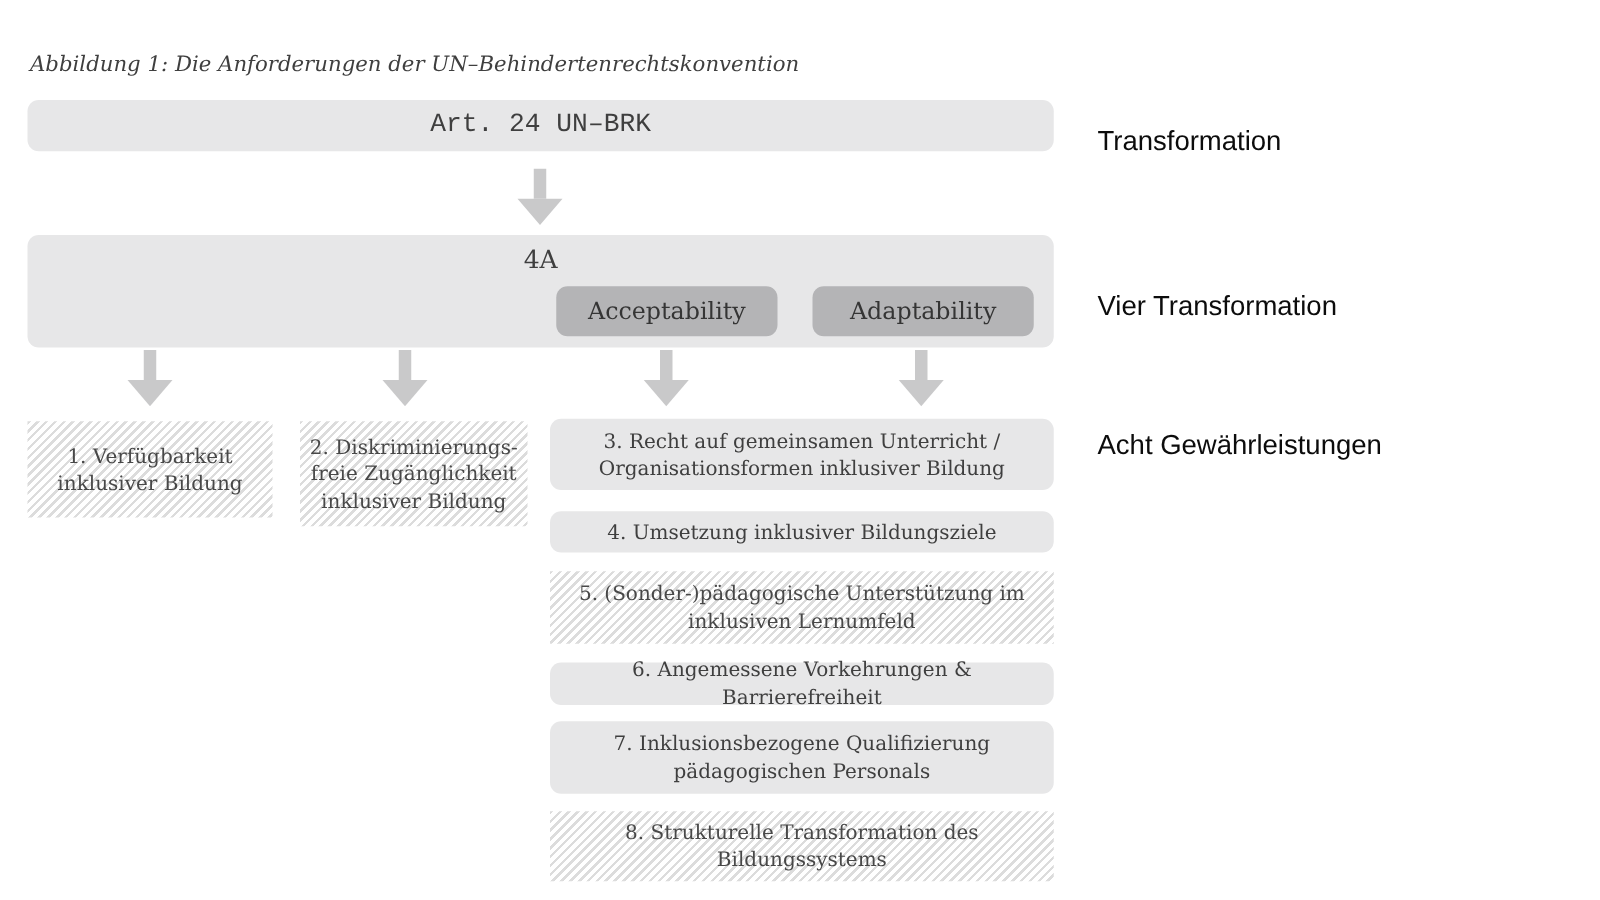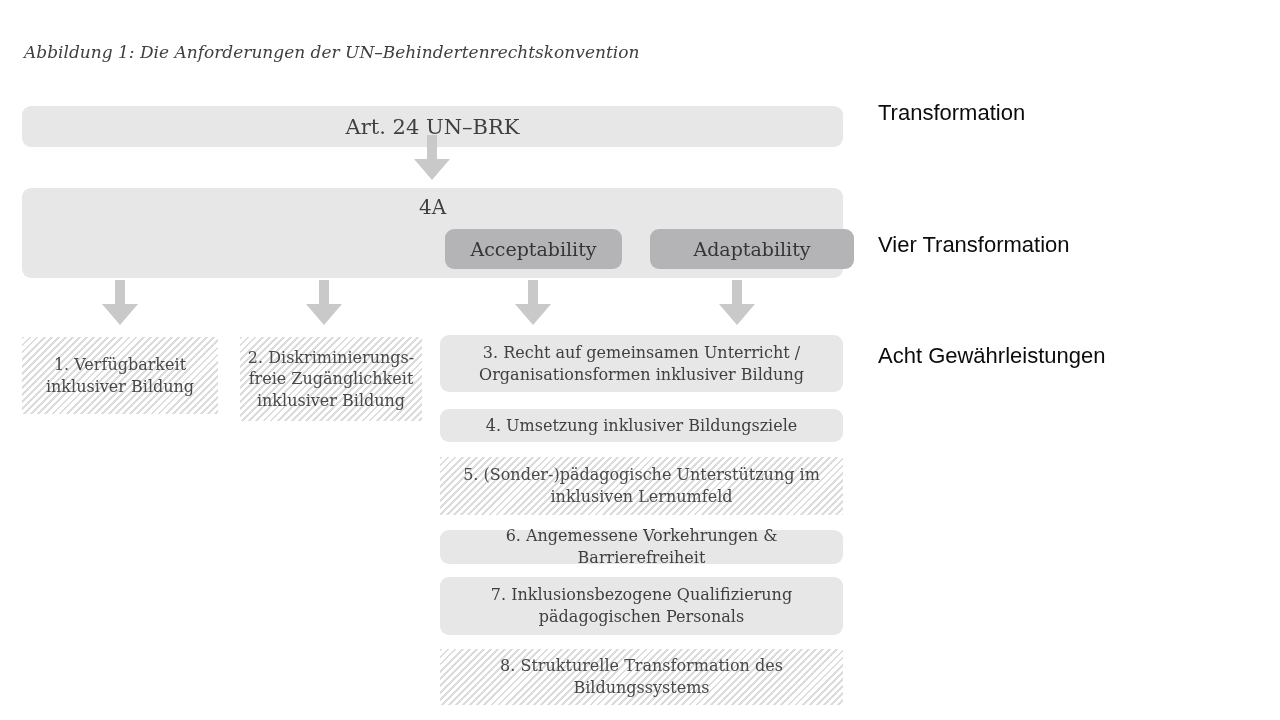--- a/index.html
+++ b/index.html
@@ -11,22 +11,22 @@
   }
   .caption {
     position:absolute; left:24px; top:30px;
     font-style:italic; font-size:17px; color:var(--diagram-text);
   }
   .bigbox {
     position:absolute; background:var(--box-fill); border-radius:9px;
     color:var(--diagram-text);
   }
   .art24 {
-    left:22px; top:94px; width:821px; height:41px;
-    display:flex; align-items:center; justify-content:center; font-size:21px;
+    left:22px; top:68px; width:821px; height:41px;
+    display:flex; align-items:center; justify-content:center; font-size:21px;font-family:Liberation Mono, monospace;
   }
   .fourA { left:22px; top:176px; width:821px; height:90px; }
   .fourA-label {
     position:absolute; top:7px; left:0; right:0; text-align:center;
     font-size:20px; color:var(--diagram-text);
   }
   .req {
     position:absolute; top:41px; height:40px;
     background:var(--requirement-fill); border-radius:9px;
     display:flex; align-items:center; justify-content:center;
@@ -76,21 +76,21 @@
   <div class="bigbox art24">Art. 24 UN–BRK</div>
 
   <div class="arrow" style="left:414px; top:123px;">
     <div class="stem"></div>
     <div class="head"></div>
   </div>
 
   <div class="bigbox fourA">
     <div class="fourA-label">4A</div>
     <div class="req" style="left:423px; width:177px;">Acceptability</div>
-    <div class="req" style="left:628px; width:204px;">Adaptability</div>
+    <div class="req" style="left:628px; width:177px;">Adaptability</div>
   </div>
 
   <div class="arrow" style="left:102px; top:268px;">
     <div class="stem"></div>
       <div class="head"></div>
   </div>
   <div class="arrow" style="left:306px; top:268px;">
     <div class="stem"></div>
       <div class="head"></div>
   </div>

